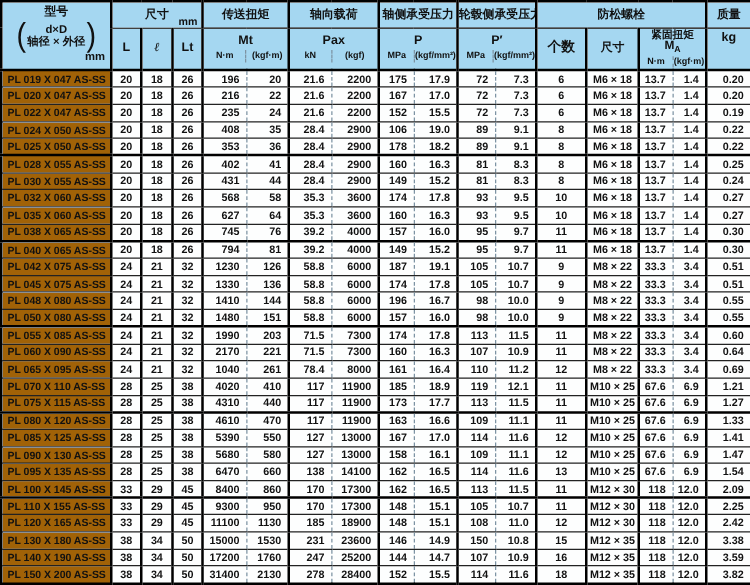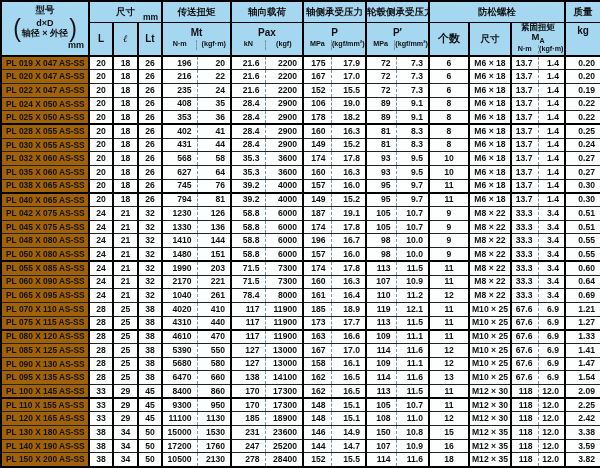--- a/index.html
+++ b/index.html
@@ -704,21 +704,21 @@
         <td class="c vl">M12 × 35</td>
         <td class="r vl">118</td>
         <td class="r vd">12.0</td>
         <td class="r vl">3.59</td>
       </tr>
       <tr>
         <td class="model">PL 150 X 200 AS-SS</td>
         <td class="c vl">38</td>
         <td class="c vl">34</td>
         <td class="c vl">50</td>
-        <td class="r vl">10500</td>
+        <td class="r vl">31400</td>
         <td class="r vd">2130</td>
         <td class="r vl">278</td>
         <td class="r vd">28400</td>
         <td class="r vl">152</td>
         <td class="r vd">15.5</td>
         <td class="r vl">114</td>
         <td class="r vd">11.6</td>
         <td class="c vl">18</td>
         <td class="c vl">M12 × 35</td>
         <td class="r vl">118</td>

